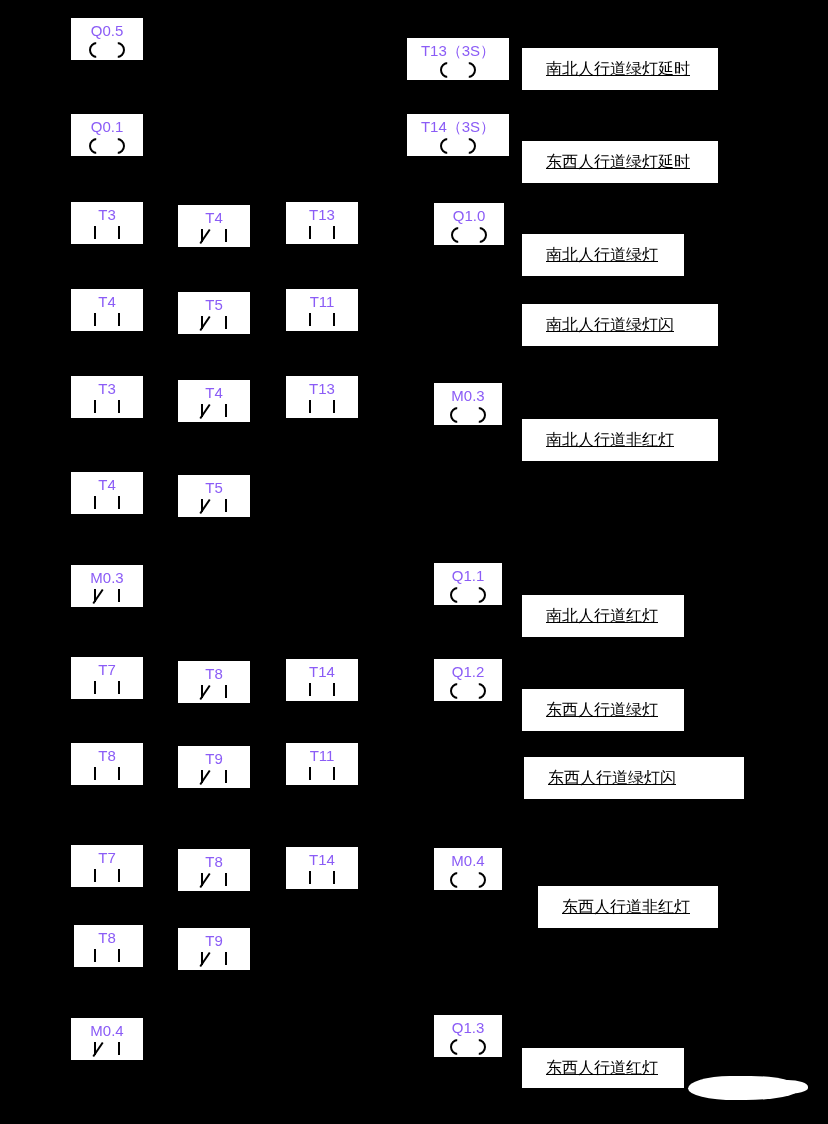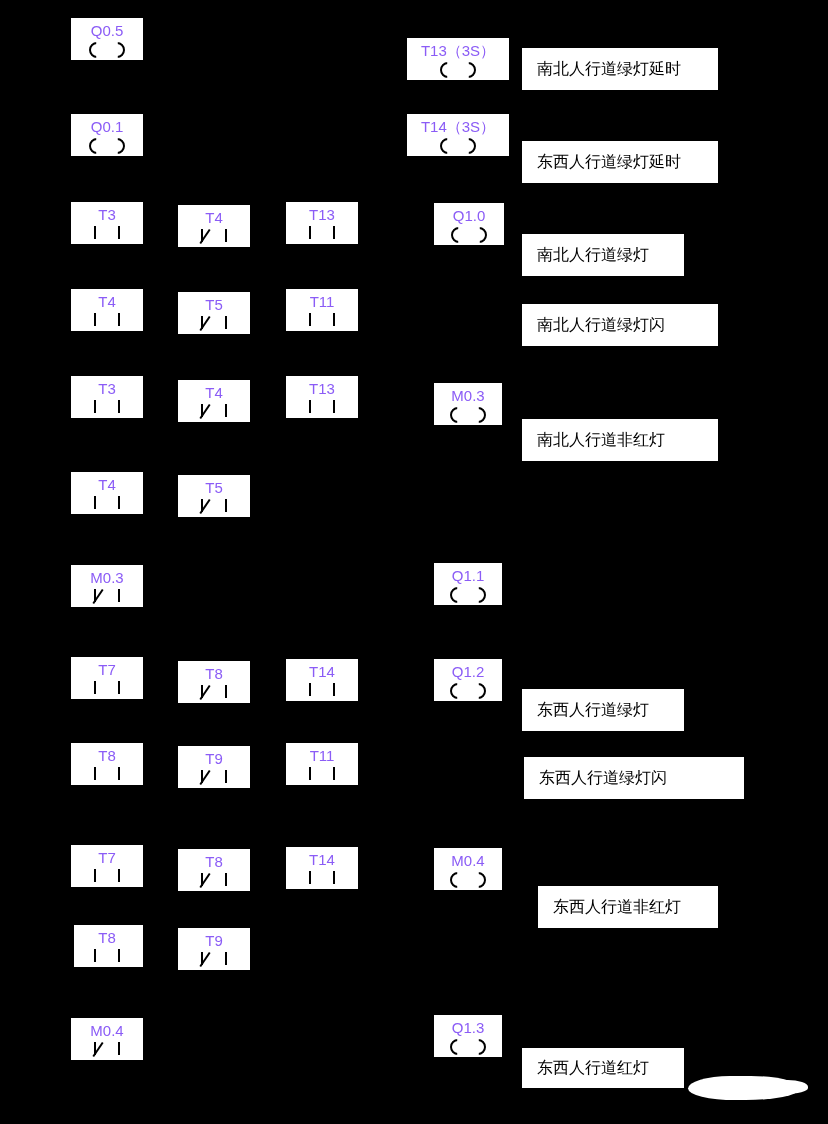--- a/index.html
+++ b/index.html
@@ -96,23 +96,24 @@
   
   .comment {
     position: absolute;
     background: #ffffff;
     color: #000000;
     display: flex;
     align-items: center;
     box-sizing: border-box;
     font-size: 16px;
     line-height: 20px;
-    padding-left: 15px;
+    padding-left: 24px;
     font-family: "Liberation Sans", sans-serif;
     white-space: nowrap;
+    text-decoration: underline;
   }
   
   .rail {
     position: absolute;
     background: #000000;
     width: 3px;
   }
   
   .blob {
     position: absolute;
@@ -370,20 +371,21 @@
       <div class="coil">
         <div class="arcL"></div>
         <div class="arcR"></div>
       </div>
     </div>
     <div class="comment" style="left: 522px; top: 48px; width: 196px; height: 42px;">南北人行道绿灯延时</div>
     <div class="comment" style="left: 522px; top: 141px; width: 196px; height: 42px;">东西人行道绿灯延时</div>
     <div class="comment" style="left: 522px; top: 234px; width: 162px; height: 42px;">南北人行道绿灯</div>
     <div class="comment" style="left: 522px; top: 419px; width: 196px; height: 42px;">南北人行道非红灯</div>
     <div class="comment" style="left: 522px; top: 304px; width: 196px; height: 42px;">南北人行道绿灯闪</div>
+    <div class="comment" style="left: 522px; top: 595px; width: 162px; height: 42px;">南北人行道红灯</div>
     <div class="comment" style="left: 522px; top: 689px; width: 162px; height: 42px;">东西人行道绿灯</div>
     <div class="comment" style="left: 524px; top: 757px; width: 220px; height: 42px;">东西人行道绿灯闪</div>
     <div class="comment" style="left: 538px; top: 886px; width: 180px; height: 42px;">东西人行道非红灯</div>
     <div class="comment" style="left: 522px; top: 1048px; width: 162px; height: 40px;">东西人行道红灯</div>
     <div class="rail" style="left: 71px; top: 925px; height: 42px;"></div>
     <div class="blob" style="left: 688px; top: 1076px; width: 110px; height: 24px;"></div>
     <div class="blob" style="left: 760px; top: 1080px; width: 48px; height: 14px;"></div>
   </div>
 
 </body></html>

